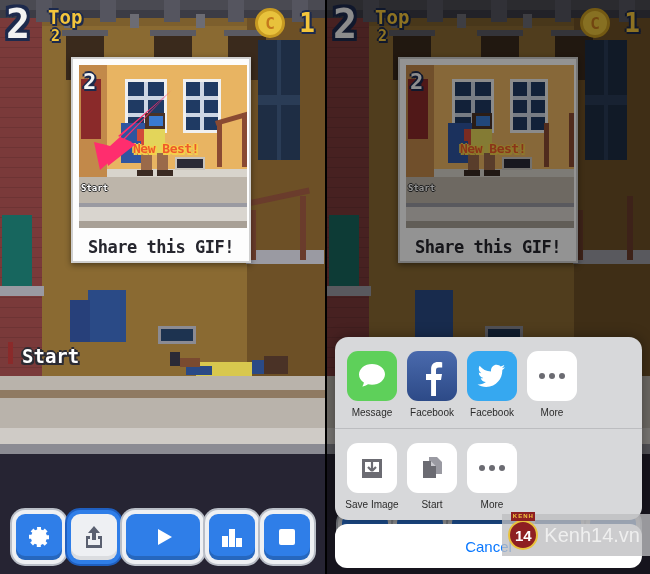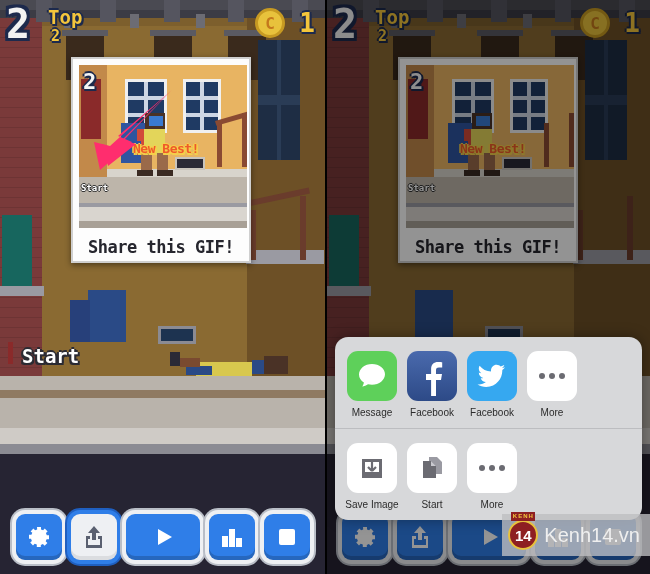--- a/index.html
+++ b/index.html
@@ -503,20 +503,21 @@
                 <span></span>
                 <span></span>
               </div>
           </div>
           <div class="lbl">More</div>
         </div>
 
       </div>
     </div>
 
+    <div class="cancel">Cancel</div>
 
     <div class="watermark">
       <div class="wm-badge">
         <span>14</span>
         <div class="wm-kenh">KENH</div>
       </div>
       <div class="wm-text">Kenh14.vn</div>
     </div>
 
   </div>

